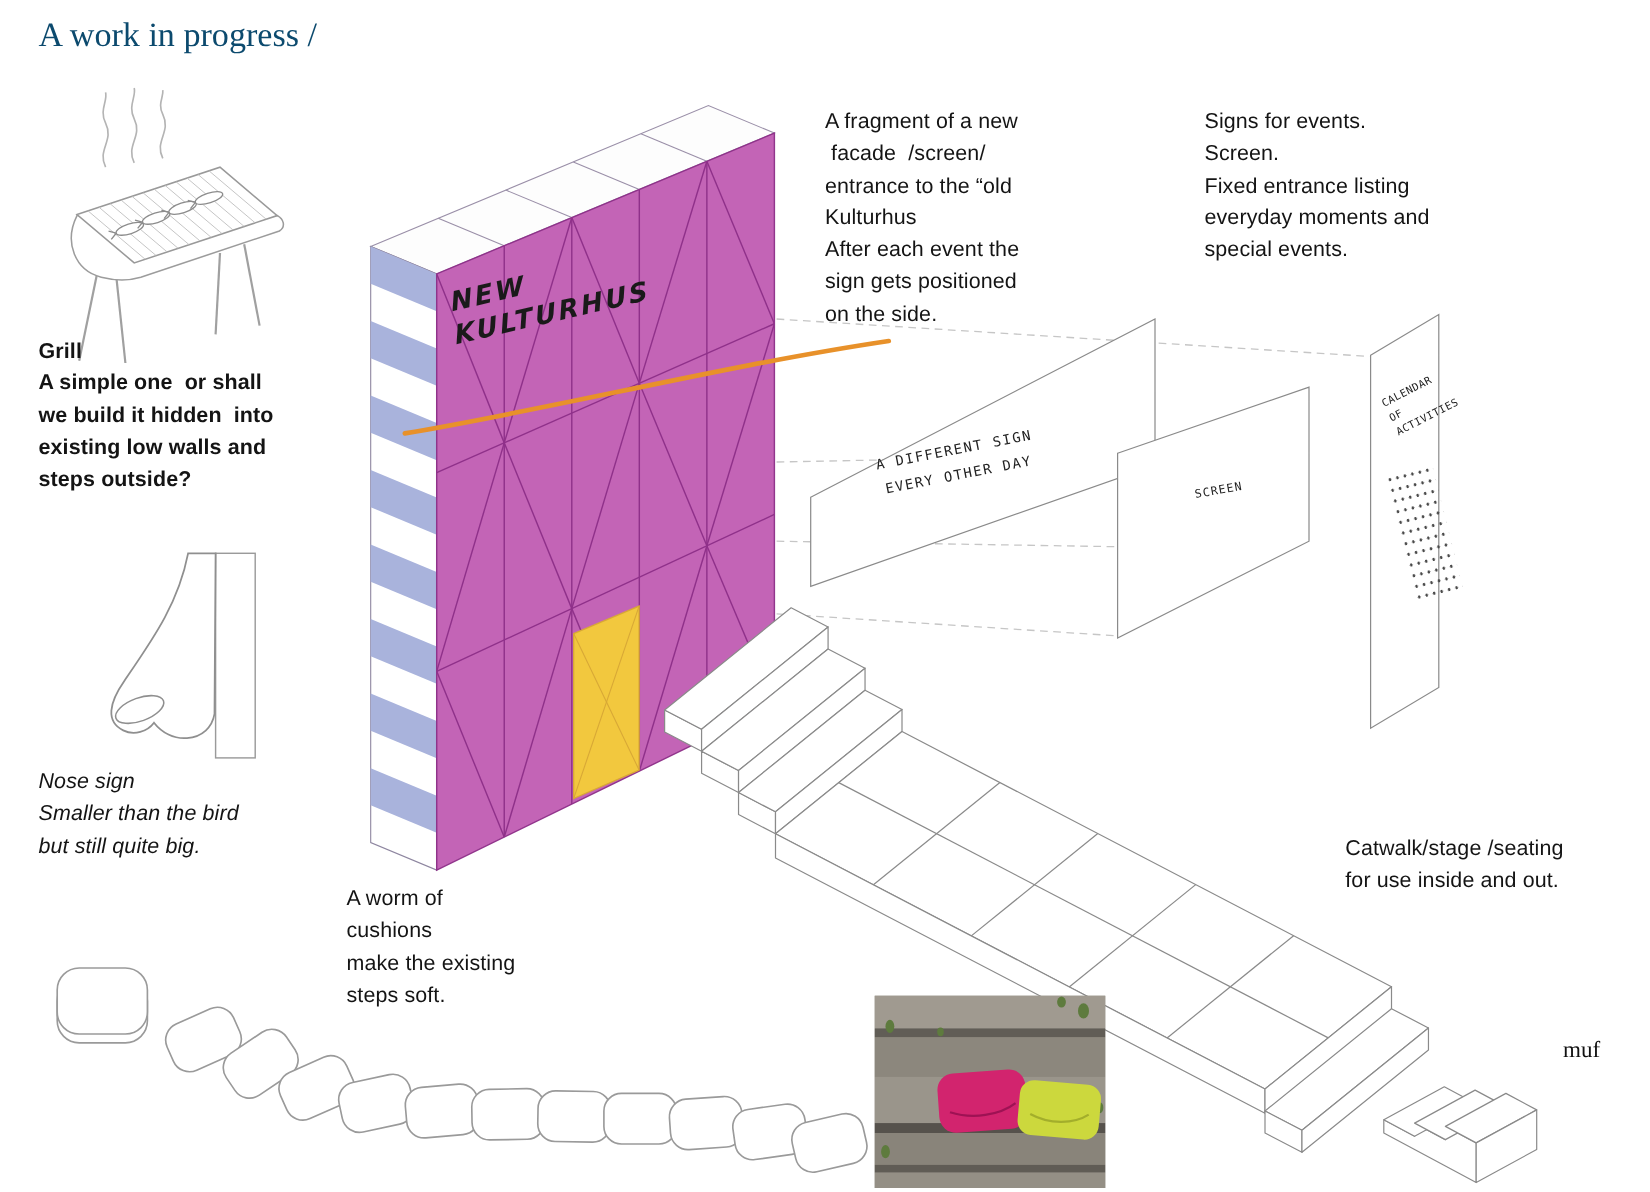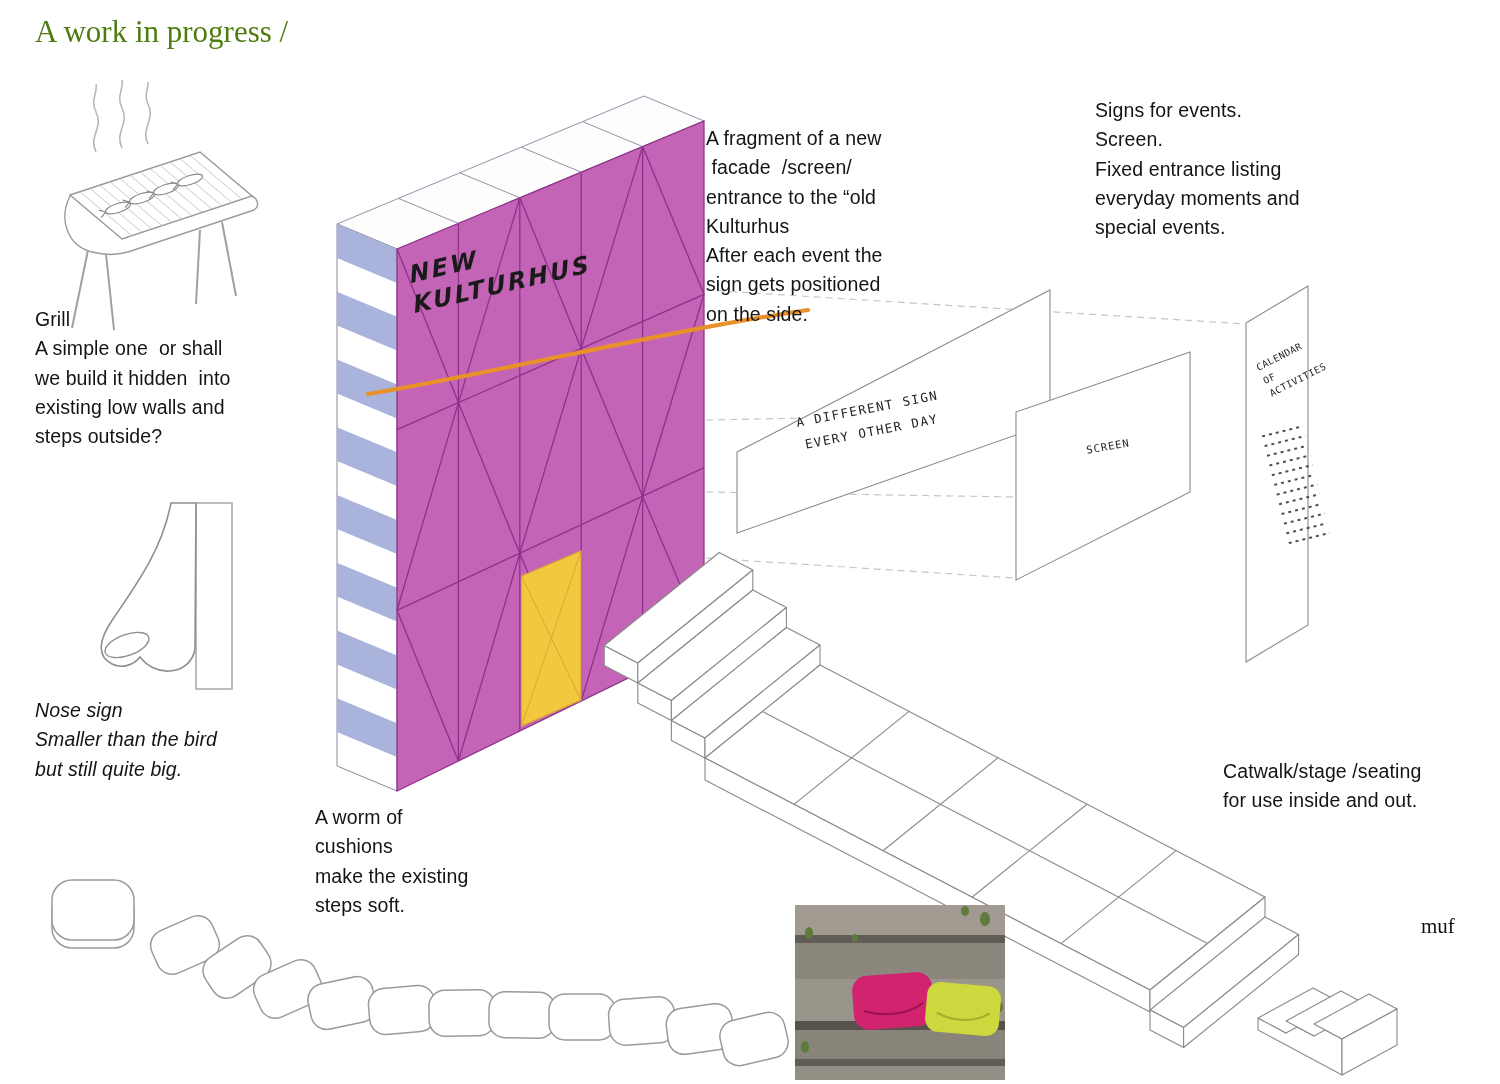--- a/index.html
+++ b/index.html
@@ -1,23 +1,23 @@
 <!DOCTYPE html>
 <html><head>
 <meta charset="utf-8">
 <style>
   html,body{margin:0;padding:0;background:#ffffff;}
   body{width:1500px;height:1084px;position:relative;font-family:"Liberation Sans",sans-serif;color:#111;overflow:hidden;}
   .canvas{position:absolute;left:0;top:0;width:1500px;height:1084px;}
   .txt{position:absolute;white-space:pre-wrap;font-size:19.5px;line-height:1.5;color:#141414;letter-spacing:0.1px;}
-  .title{position:absolute;left:35px;top:14px;font-family:"Liberation Serif",serif;font-size:31px;color:#4d7c0f;white-space:pre;}
-  .credit{position:absolute;left:1421px;top:914px;font-family:"Liberation Serif",serif;font-size:21px;color:#111;text-align:center;}
-  .note-fragment{left:706px;top:96px;width:235px;margin-top:28px;}
+  .title{position:absolute;left:35px;top:14px;font-family:"Liberation Serif",serif;font-size:31px;color:#0c4a6e;white-space:pre;}
+  .credit{position:absolute;left:1421px;top:942px;font-family:"Liberation Serif",serif;font-size:21px;color:#111;text-align:center;}
+  .note-fragment{left:750px;top:96px;width:235px;}
   .note-signs{left:1095px;top:96px;width:280px;}
-  .note-grill{left:35px;top:305px;width:245px;}
+  .note-grill{left:35px;top:305px;width:245px;font-weight:bold;}
   .note-nose{left:35px;top:696px;width:245px;font-style:italic;}
   .note-worm{left:315px;top:803px;width:210px;}
   .note-catwalk{left:1223px;top:757px;width:255px;}
   .facade-sign{position:absolute;left:408px;top:260px;width:220px;font-family:"DejaVu Sans",sans-serif;font-weight:700;font-style:italic;font-size:24px;line-height:1.25;letter-spacing:2.5px;color:#1a1a1a;transform:rotate(-13deg) skewX(-6deg);transform-origin:left top;white-space:pre-line;}
   .mono{position:absolute;font-family:"DejaVu Sans Mono",monospace;color:#222;white-space:pre-line;}
   .panel-sign{left:772px;top:398px;width:195px;font-size:12.5px;letter-spacing:1.5px;line-height:1.8;text-align:center;transform:rotate(-11deg);}
   .panel-screen{left:1086px;top:440px;font-size:10.5px;letter-spacing:1px;transform:rotate(-10deg);}
   .panel-calendar{left:1254px;top:362px;font-size:9.5px;line-height:1.55;letter-spacing:0.5px;transform:rotate(-27deg);transform-origin:left top;}
   .calendar-dots{position:absolute;left:1259px;top:432px;width:44px;height:118px;transform:rotate(-14deg);transform-origin:left top;
     background-image:radial-gradient(circle,#4a4a4a 1.1px,transparent 1.5px);background-size:7px 10px;}

